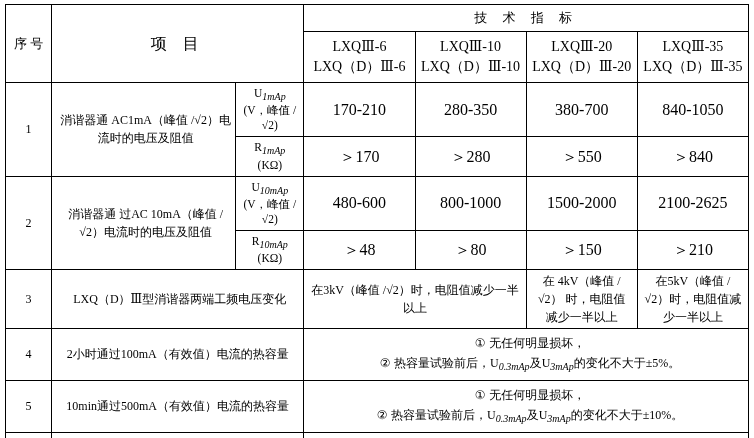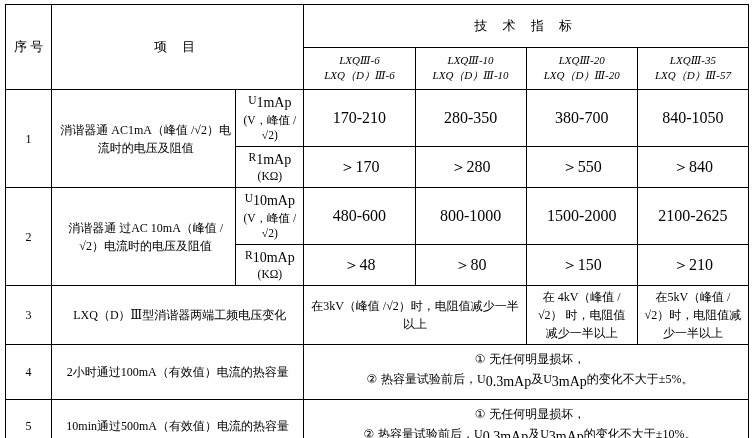--- a/index.html
+++ b/index.html
@@ -21,25 +21,25 @@
     padding:3px 3px;
     vertical-align:middle;
     text-align:center;
     font-weight:normal;
     font-size:12px;
     line-height:1.35;
   }
   .hdr-tech{
     letter-spacing:6px;
     font-size:13px;
-    padding:12px 0;
+    padding:4px 0;
   }
   .hdr-no{font-size:13px;}
-  .hdr-item{font-size:13px;letter-spacing:6px;}
-  .sub-hdr{font-size:11px;line-height:1.45;padding:5px 2px;font-style:italic;}
+  .hdr-item{font-size:16px;letter-spacing:6px;}
+  .sub-hdr{font-size:14px;line-height:1.45;padding:5px 2px;}
   .item-cell{
     text-align:center;
     padding-left:8px;
     padding-right:4px;
     font-size:12px;
     line-height:1.5;
   }
   .item-cell-center{
     text-align:center;
     font-size:12px;
@@ -55,21 +55,21 @@
   .val{font-size:16px;}
   .note-cell{
     text-align:center;
     padding:4px 6px 4px 10px;
     font-size:12px;
     line-height:1.7;
   }
   .note-line{white-space:nowrap;}
   .note-num{display:inline-block;width:18px;}
   .small-row td{font-size:12px;}
-  sub{font-size:14px;}
+  sub{font-size:10px;font-style:italic;}
   .cellwrap{display:block;}
 </style>
 </head>
 <body>
 
 <div class="sheet">
 <table>
   <colgroup>
     <col style="width:46px">
     <col style="width:184px">
@@ -93,21 +93,21 @@
       <td class="sub-hdr">
         <span class="cellwrap">LXQⅢ-10</span>
         <span class="cellwrap">LXQ（D）Ⅲ-10</span>
       </td>
       <td class="sub-hdr">
         <span class="cellwrap">LXQⅢ-20</span>
         <span class="cellwrap">LXQ（D）Ⅲ-20</span>
       </td>
       <td class="sub-hdr">
         <span class="cellwrap">LXQⅢ-35</span>
-        <span class="cellwrap">LXQ（D）Ⅲ-57</span>
+        <span class="cellwrap">LXQ（D）Ⅲ-35</span>
       </td>
     </tr>
 
     <tr>
       <td rowspan="2">1</td>
       <td rowspan="2" class="item-cell">消谐器通 AC1mA（峰值 /√2）电流时的电压及阻值</td>
       <td class="sym-cell">
         <span class="main"><span>U</span><sub>1mAp</sub></span>
         <span class="cellwrap">(V，峰值 /√2)</span>
       </td>

